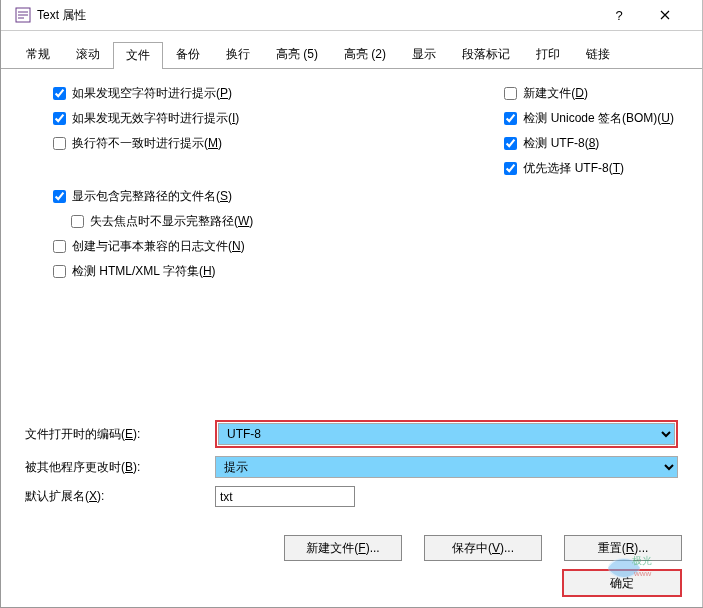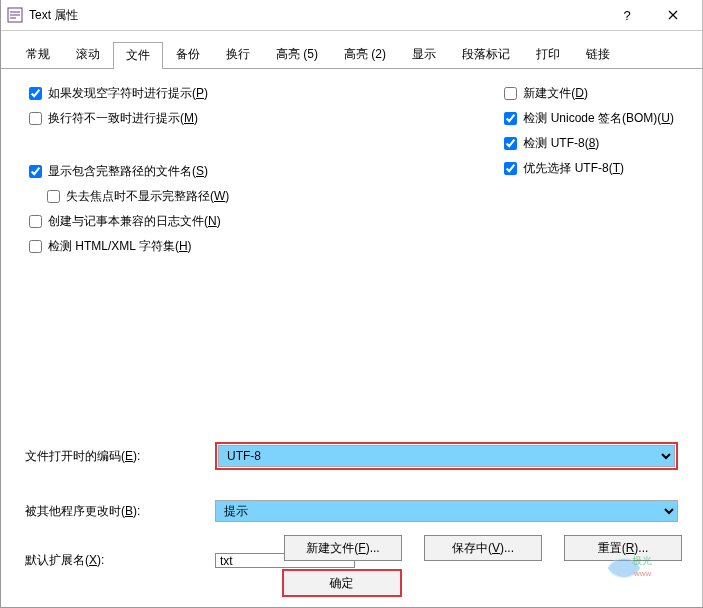--- a/index.html
+++ b/index.html
@@ -1,44 +1,44 @@
 <!DOCTYPE html>
 <html><head>
 <meta charset="utf-8">
 <style>
   html,body{margin:0;padding:0;font-family:"Microsoft YaHei","Segoe UI",Tahoma,sans-serif;font-size:12px;color:#000;background:#fff;}
   .window{width:703px;height:608px;box-sizing:border-box;border:1px solid #999;border-top:none;position:relative;background:#fff;}
-  .titlebar{height:30px;display:flex;align-items:center;padding:0 6px;border-bottom:1px solid #ccc;background:#fff;}
+  .titlebar{height:30px;display:flex;align-items:center;padding:0 14px;border-bottom:1px solid #ccc;background:#fff;}
   .app-icon{width:16px;height:16px;margin-right:6px;display:inline-block;}
   .title-text{flex:1;}
   .titlebar-btn{width:46px;height:30px;display:flex;align-items:center;justify-content:center;font-size:14px;color:#000;}
   .titlebar-btn.help{font-size:13px;}
   .tabs{display:flex;border-bottom:1px solid #aaa;padding:10px 12px 0 12px;gap:0;}
   .tab{padding:4px 12px 5px 12px;border:1px solid transparent;border-bottom:none;cursor:default;position:relative;color:#000;}
   .tab.active{border-color:#aaa;background:#fff;top:1px;}
-  .content{padding:16px 28px 8px 28px;}
+  .content{padding:16px 28px 8px 28px;margin-left:24px;}
   .cols{display:flex;gap:80px;}
   .col{display:flex;flex-direction:column;gap:8px;}
   .col.left{flex:1;}
   .chk{display:flex;align-items:center;gap:6px;}
   .chk.indent{margin-left:18px;}
   .chk input[type=checkbox]{width:13px;height:13px;margin:0;}
   .mnemonic{text-decoration:underline;}
   .gap-block{height:20px;}
   .form-rows{position:absolute;left:24px;right:24px;top:420px;display:flex;flex-direction:column;gap:8px;}
-  .fr{display:flex;align-items:center;margin-top:22px;}
+  .fr{display:flex;align-items:center;}
   .fr-label{width:190px;}
   .fr-field{flex:1;}
   select,input[type=text]{font:inherit;box-sizing:border-box;}
   select.wide{width:100%;height:22px;background:#7dd3fc;border:1px solid #aaa;padding:0 4px;}
-  input.ext{width:140px;height:15px;border:1px solid #888;padding:0 4px;}
+  input.ext{width:140px;height:21px;border:1px solid #888;padding:0 4px;}
   .highlight-red{border:2px solid #d9363e;padding:1px;}
   .btn-row{position:absolute;left:0;right:20px;bottom:46px;display:flex;justify-content:flex-end;gap:22px;}
   .btn{min-width:96px;height:24px;border:1px solid #888;background:#f2f2f2;display:inline-flex;align-items:center;justify-content:center;padding:0 10px;}
-  .ok-row{position:absolute;left:0;right:20px;bottom:10px;display:flex;justify-content:center;margin-top:20px;}
+  .ok-row{position:absolute;left:0;right:20px;bottom:10px;display:flex;justify-content:flex-end;margin-top:20px;}
   .btn.ok{min-width:96px;border:2px solid #d9363e;}
   .watermark{position:absolute;right:36px;bottom:24px;opacity:0.6;pointer-events:none;}
   .right-edge{position:absolute;right:-6px;top:0;bottom:0;width:5px;background:#e8e8e8;border-left:1px solid #bbb;}
 </style>
 </head>
 <body>
 
 <div class="window">
 
   <div class="titlebar">
@@ -70,20 +70,24 @@
       <div class="tab">打印</div>
       <div class="tab">链接</div>
     </div>
 
   <div class="content">
     <div class="cols">
       <div class="col left" id="col-left">
           <label class="chk">
             <input type="checkbox" checked="" style="">
             <span><span>如果发现空字符时进行提示(</span><span class="mnemonic">P</span><span>)</span></span>
+          </label>
+          <label class="chk">
+            <input type="checkbox" checked="" style="">
+            <span><span>如果发现无效字符时进行提示(</span><span class="mnemonic">I</span><span>)</span></span>
           </label>
           <label class="chk">
             <input type="checkbox" style="">
             <span><span>换行符不一致时进行提示(</span><span class="mnemonic">M</span><span>)</span></span>
           </label>
           <div class="gap-block"></div>
           <label class="chk">
             <input type="checkbox" checked="" style="">
             <span><span>显示包含完整路径的文件名(</span><span class="mnemonic">S</span><span>)</span></span>
           </label>

